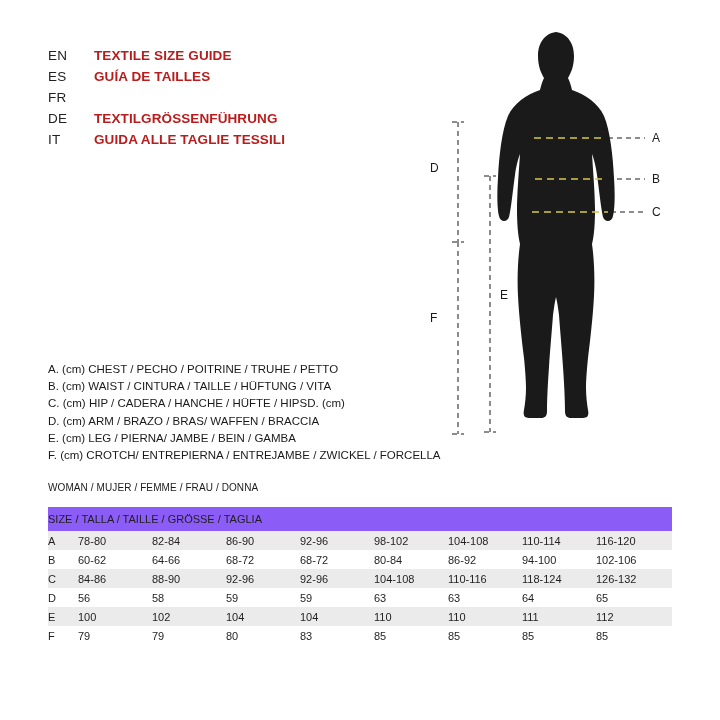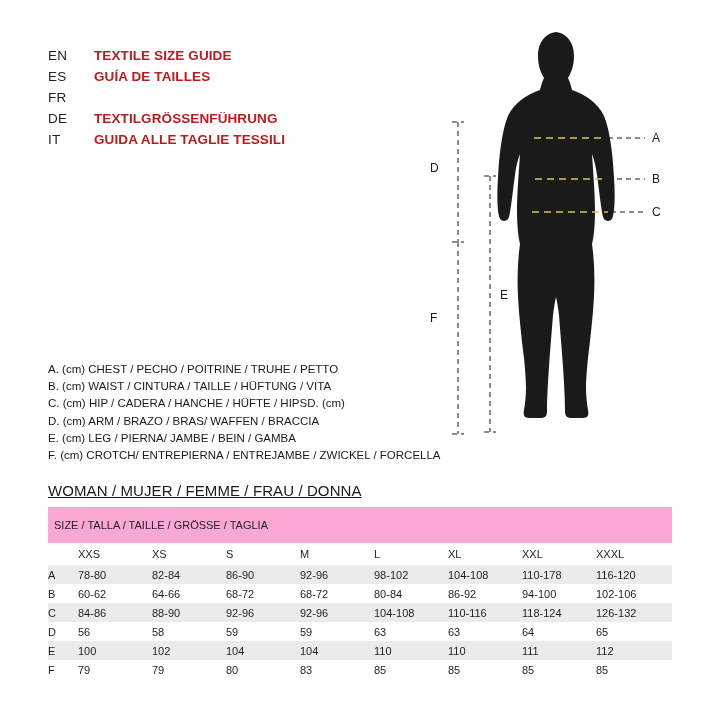--- a/index.html
+++ b/index.html
@@ -56,24 +56,23 @@
   .legend-line {
     font-size: 11.5px;
     line-height: 17.2px;
     color: #1a1a1a;
     white-space: nowrap;
   }
   .legend-woman {
     position: absolute;
     left: 48px;
     top: 482px;
-    font-size: 15px;
+    font-size: 10px;
     color: #1a1a1a;
     letter-spacing: 0.1px;
-    text-decoration: underline;
   }
 
   
   .figure {
     position: absolute;
     left: 430px;
     top: 24px;
     width: 256px;
     height: 430px;
   }
@@ -92,25 +91,24 @@
     table-layout: fixed;
   }
   table.size-table td {
     font-size: 11px;
     color: #1f1f1f;
     padding: 0;
     height: 19px;
     vertical-align: middle;
   }
   tr.header-row td {
-    background: #f9a8d4;
+    background: #8b5cf6;
     font-size: 11px;
     color: #1f1f1f;
-    height: 36px;
-    padding-left: 6px;
+    height: 24px;
   }
   tr.subheader-row td {
     background: #ffffff;
     height: 22px;
   }
   tr.row-shade td { background: #ebebeb; }
   tr.row-plain td { background: #ffffff; }
   .c-label { padding-left: 6px; width: 30px; }
   .c-val { padding-left: 4px; }
   .subhead {
@@ -251,41 +249,30 @@
           <col style="width:74px">
         <col style="width:74px">
           <col style="width:74px">
           <col style="width:74px">
           <col style="width:76px">
       </colgroup>
       <tbody>
         <tr class="header-row">
           <td colspan="9">SIZE / TALLA / TAILLE / GRÖSSE / TAGLIA</td>
         </tr>
-        <tr class="subheader-row">
-          <td class="c-label"></td>
-          <td class="subhead">XXS</td>
-          <td class="subhead">XS</td>
-          <td class="subhead">S</td>
-          <td class="subhead">M</td>
-          <td class="subhead">L</td>
-          <td class="subhead">XL</td>
-          <td class="subhead">XXL</td>
-          <td class="subhead">XXXL</td>
-        </tr>
 
         <tr class="row-shade">
           <td class="c-label">A</td>
           <td class="c-val">78-80</td>
           <td class="c-val">82-84</td>
           <td class="c-val">86-90</td>
           <td class="c-val">92-96</td>
           <td class="c-val">98-102</td>
           <td class="c-val">104-108</td>
-          <td class="c-val">110-178</td>
+          <td class="c-val">110-114</td>
           <td class="c-val">116-120</td>
         </tr>
 
         <tr class="row-plain">
           <td class="c-label">B</td>
           <td class="c-val">60-62</td>
           <td class="c-val">64-66</td>
           <td class="c-val">68-72</td>
           <td class="c-val">68-72</td>
           <td class="c-val">80-84</td>

